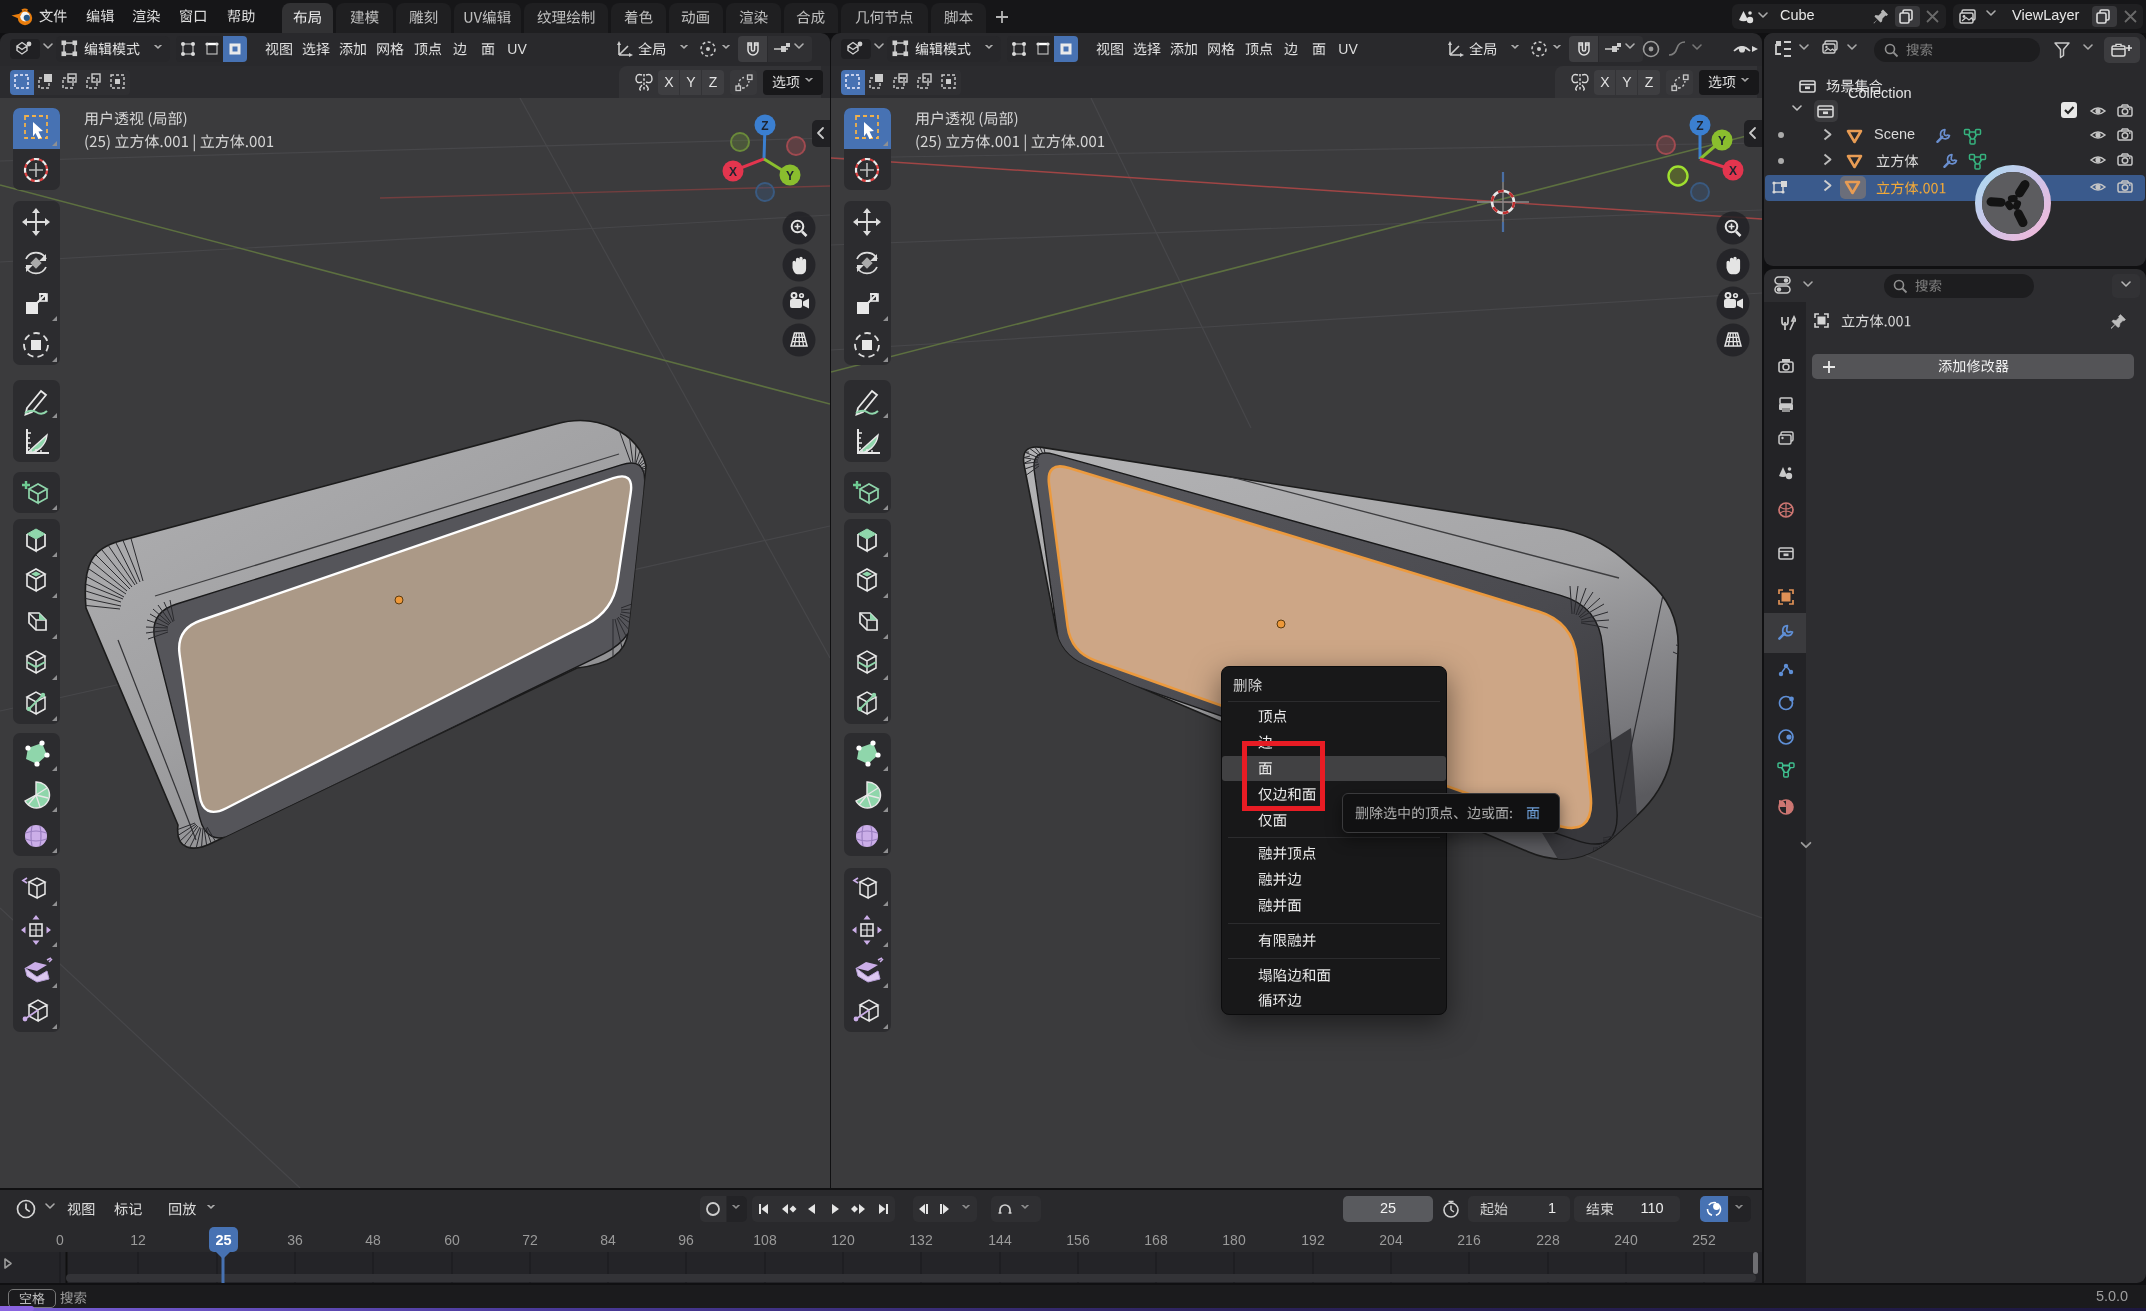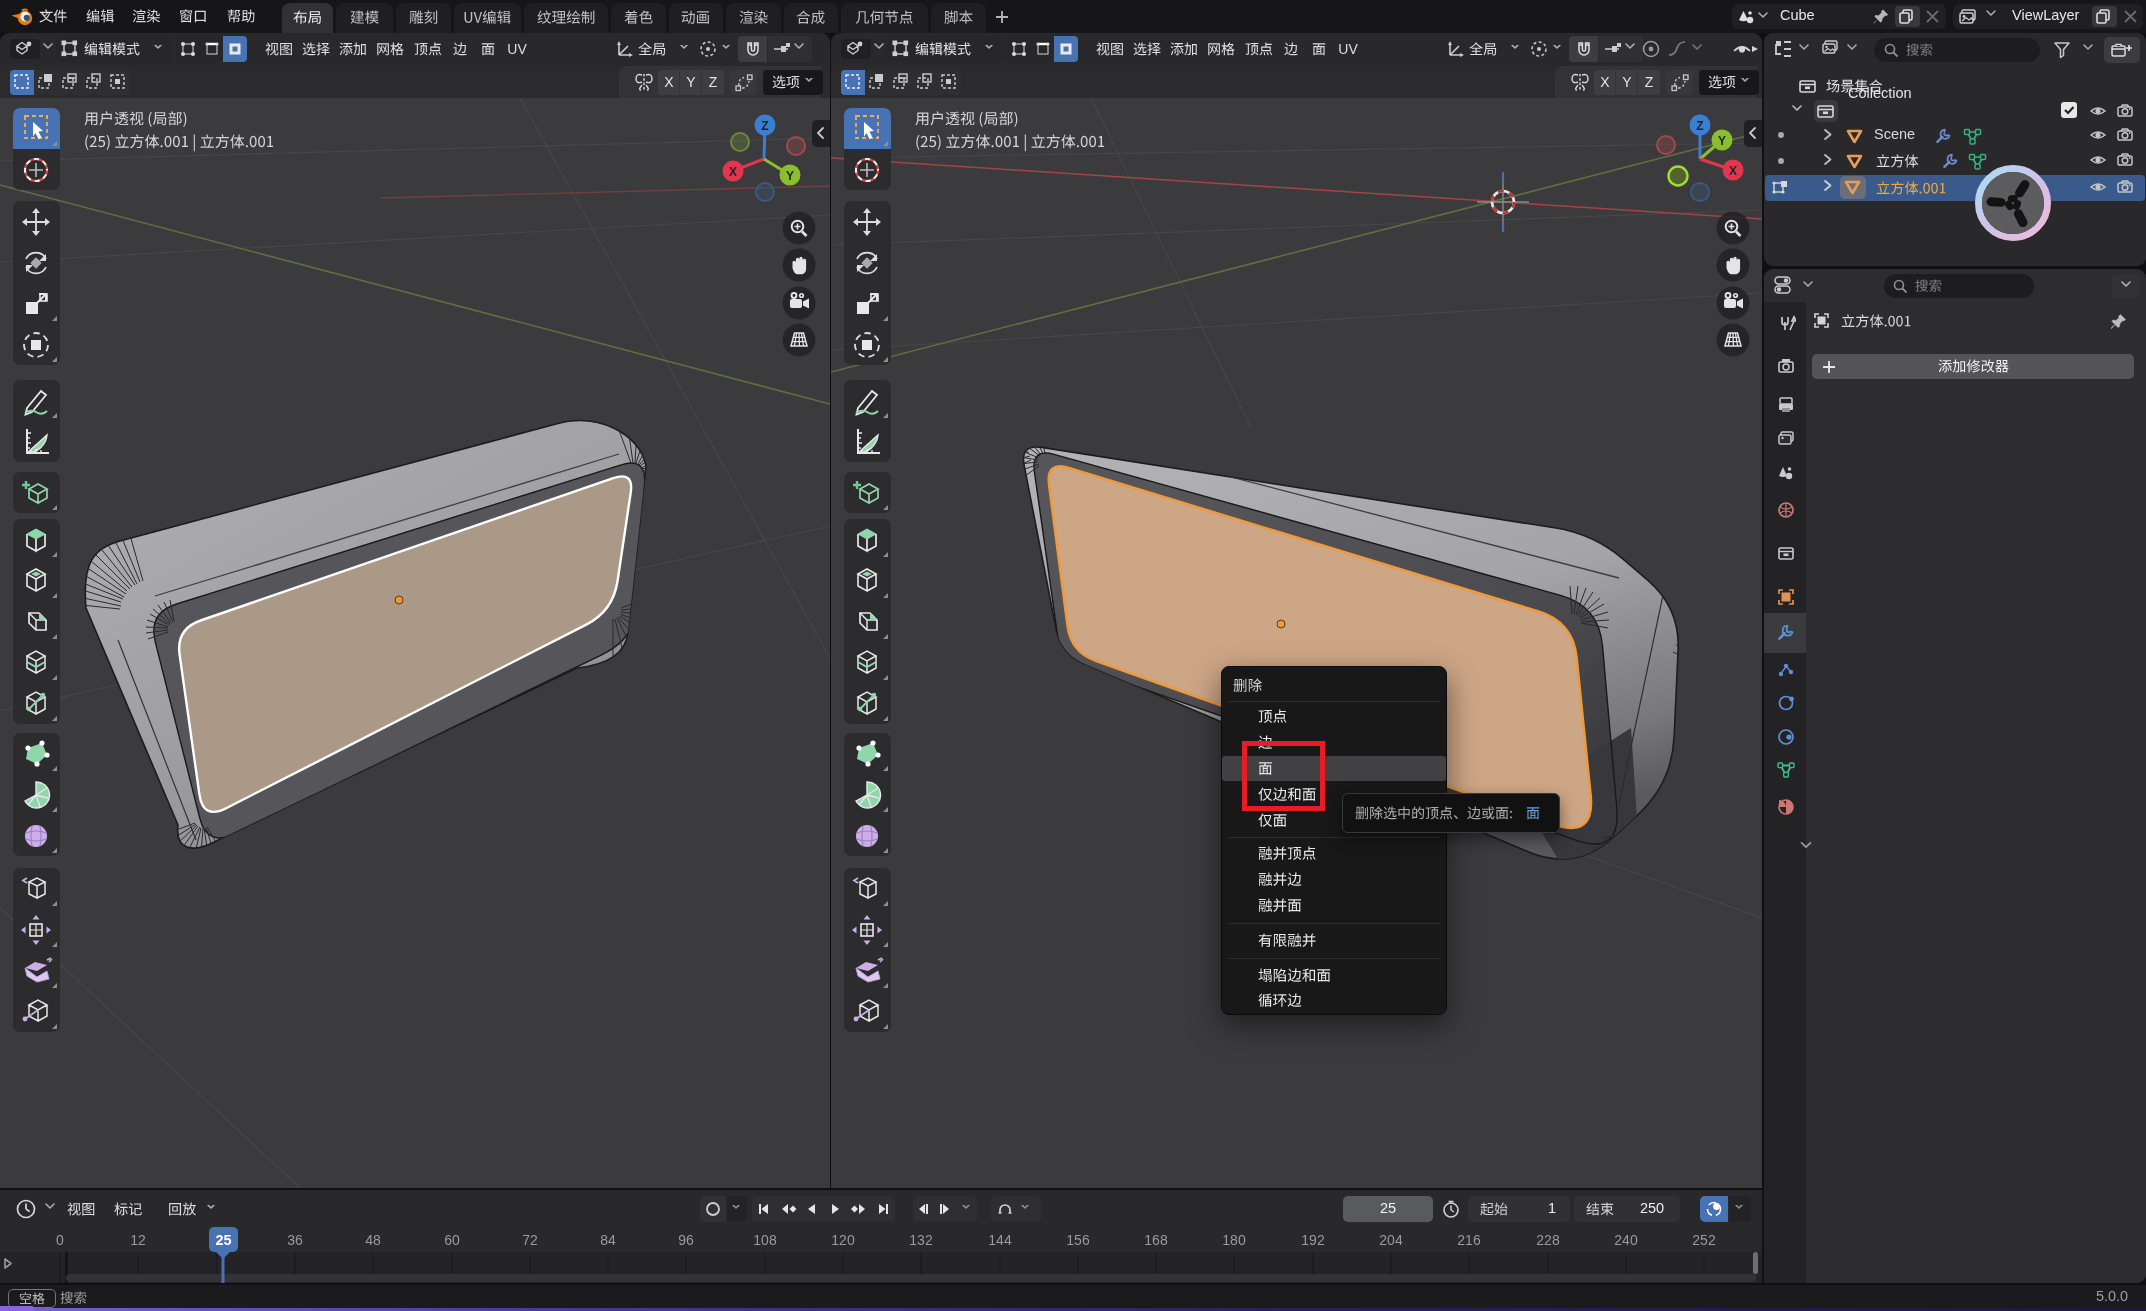--- a/index.html
+++ b/index.html
@@ -1778,21 +1778,21 @@
     </g>
   </svg>
 <div class="ab" style="left:1552px;transform:translateX(-50%);top:1198.3px;font-size:14.5px;color:#ededed;font-weight:400;white-space:nowrap;line-height:21.75px;height:21.75px;display:flex;align-items:center;">1</div>
 <div class="ab" style="left:1574px;top:1196px;width:106px;height:26px;background:#313134;border-radius:5px"></div>
 <svg class="ab" style="left:1586.0px;top:1202.0px;overflow:visible;" width="28.0" height="14" viewBox="0 -87 200 100">
     <g fill="#cfcfcf">
       <use href="#q7ed3" x="0"></use>
       <use href="#q675f" x="100"></use>
     </g>
   </svg>
-<div class="ab" style="left:1652px;transform:translateX(-50%);top:1198.3px;font-size:14.5px;color:#ededed;font-weight:400;white-space:nowrap;line-height:21.75px;height:21.75px;display:flex;align-items:center;">250</div>
+<div class="ab" style="left:1652px;transform:translateX(-50%);top:1198.3px;font-size:14.5px;color:#ededed;font-weight:400;white-space:nowrap;line-height:21.75px;height:21.75px;display:flex;align-items:center;">110</div>
 <div class="ab" style="left:1700px;top:1196px;width:28px;height:26px;background:#4772b3;border-radius:5px 0 0 5px"></div>
 <svg class="ab" style="left:1704px;top:1199px;" width="20" height="20">
     <circle cx="10" cy="10" r="6.5" fill="none" stroke="#fff" stroke-width="1.6" stroke-dasharray="8 4"></circle>
     <circle cx="12.5" cy="7.5" r="3.4" fill="#fff"></circle>
   </svg>
 <div class="ab" style="left:1729px;top:1196px;width:22px;height:26px;background:#232326;border-radius:0 5px 5px 0"></div>
 <svg class="ab" style="left:1731px;top:1205px;" width="16" height="9">
     <path d="M4.0 -1.0 l4.0 4.0 l4.0 -4.0" stroke="#909090" stroke-width="1.6" fill="none" stroke-linecap="round" stroke-linejoin="round"></path>
   </svg>
 <div class="ab" style="left:0px;top:1252px;width:1762px;height:31px;background:#242428"></div>

